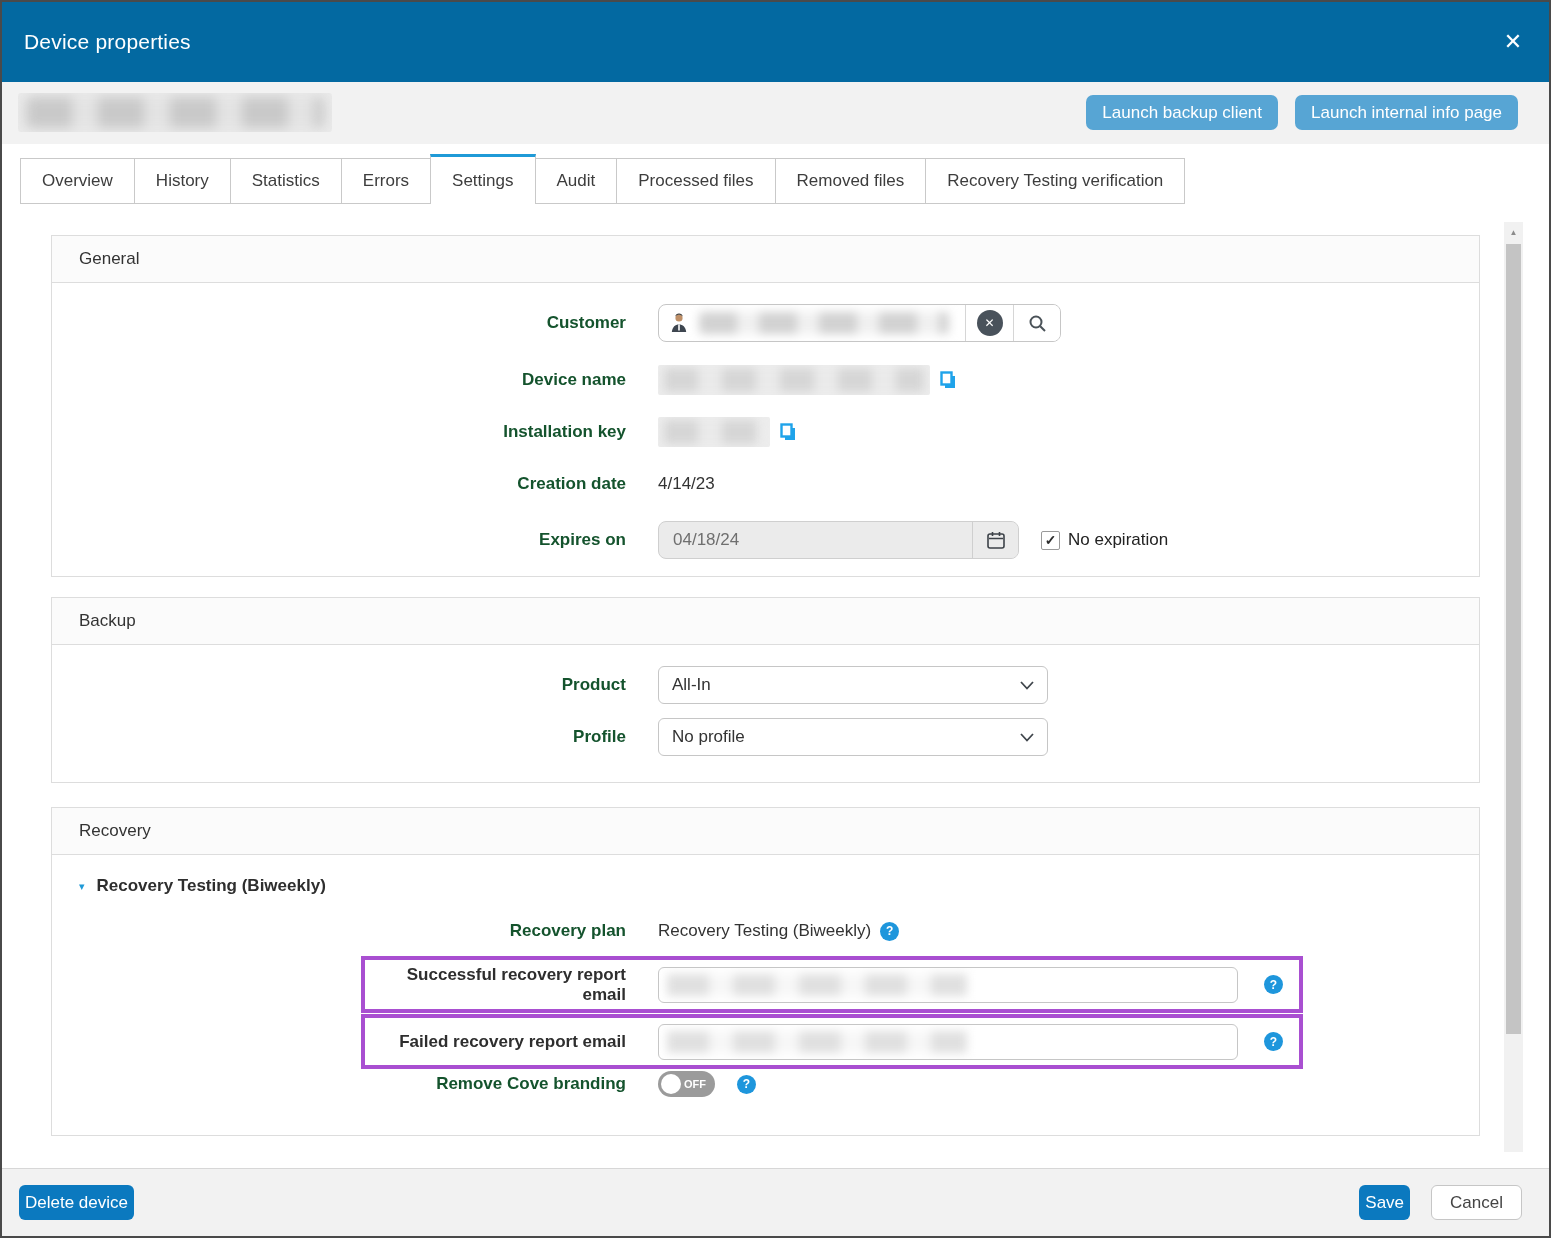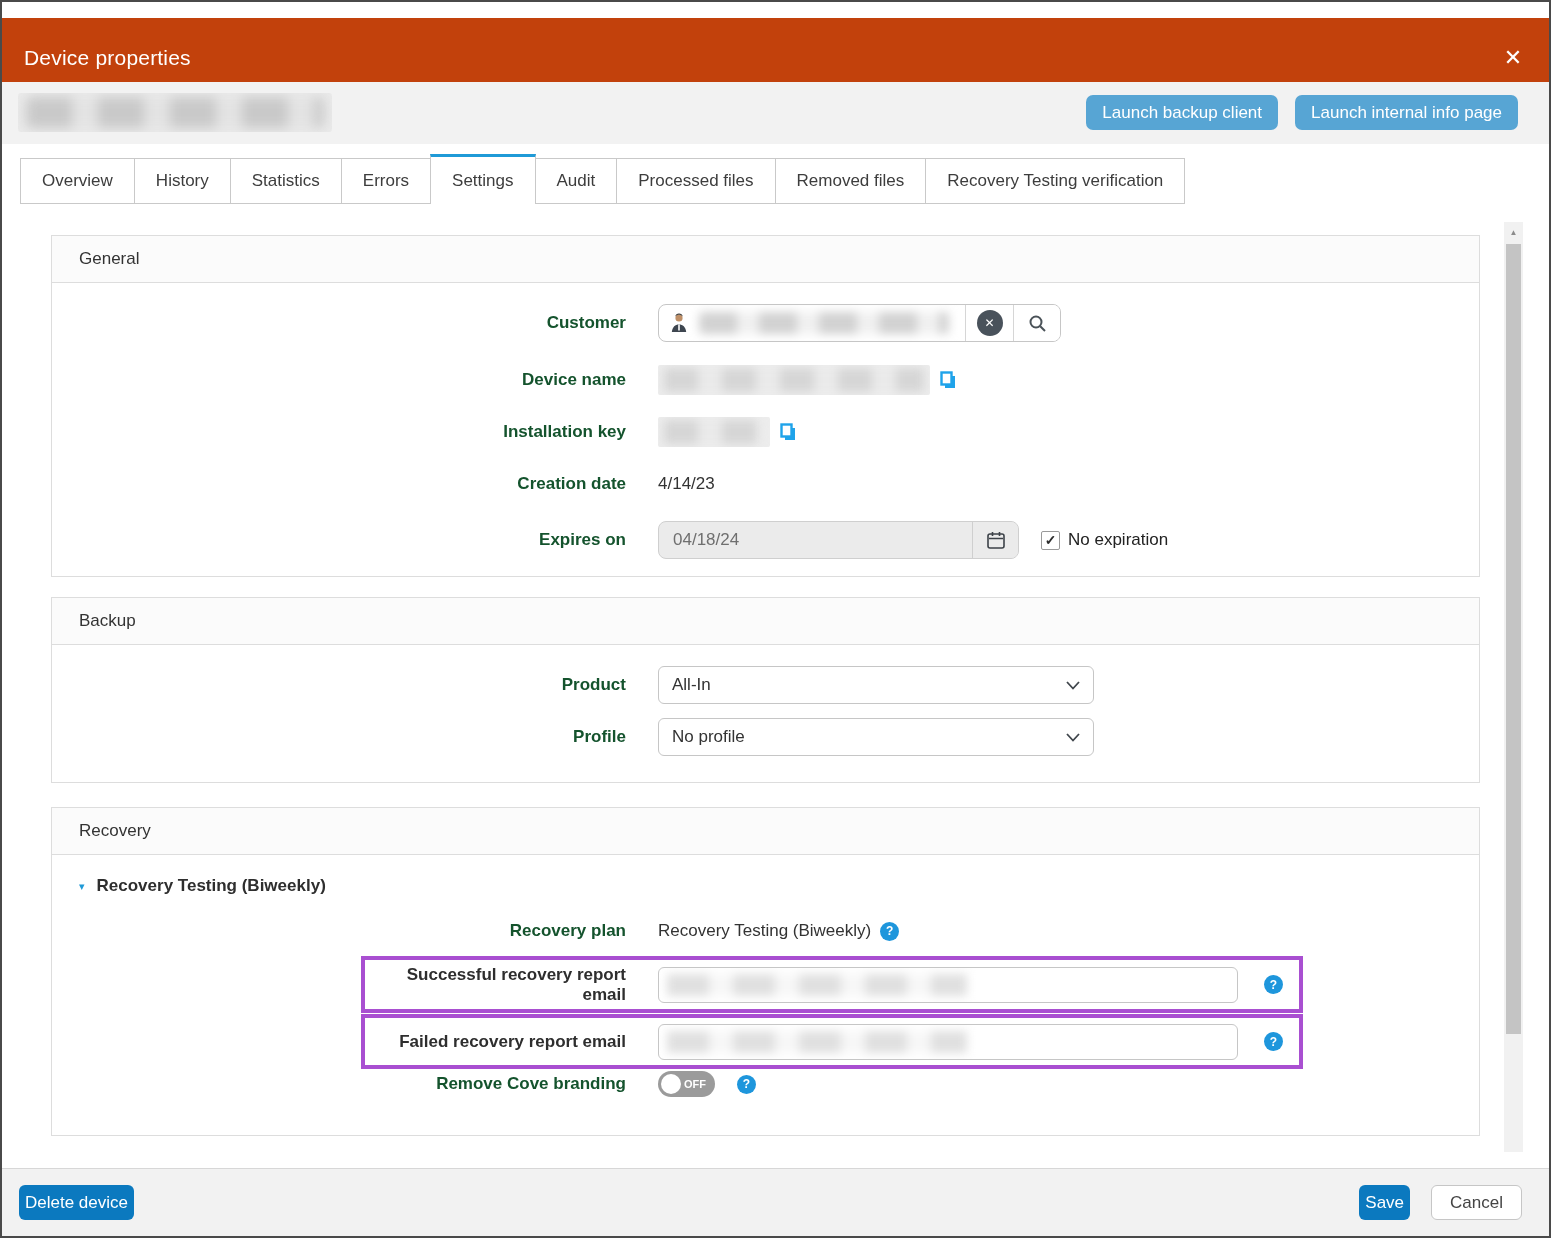--- a/index.html
+++ b/index.html
@@ -1,21 +1,21 @@
 <!DOCTYPE html>
 <html><head>
 <meta charset="utf-8">
 <style>
   * { margin:0; padding:0; box-sizing:border-box; }
   html,body { width:1551px; height:1238px; }
   body { font-family:"Liberation Sans", sans-serif; background:#fff; position:relative; }
   #app { position:absolute; inset:0; border:2px solid #4a4a4a; background:#fff; overflow:hidden; }
 
   
-  .titlebar { position:absolute; left:0; top:16px; width:100%; height:80px; background:#c2410c; display:flex; align-items:center; }
+  .titlebar { position:absolute; left:0; top:0; width:100%; height:80px; background:#0369a1; display:flex; align-items:center; }
   .titlebar .title { color:#fff; font-size:21px; margin-left:22px; letter-spacing:.2px; }
   .close-btn { position:absolute; right:22px; top:26px; width:28px; height:28px; background:none; border:none; color:#fff; font-size:22px; line-height:28px; cursor:pointer; }
 
   
   .band { position:absolute; left:0; top:80px; width:100%; height:62px; background:#f2f2f2; }
   .blur-pill { position:absolute; left:16px; top:11px; width:314px; height:39px; background:#eaeaea; border-radius:3px; overflow:hidden; }
   .blur-pill .streaks { position:absolute; inset:4px 8px; filter:blur(6px);
      background:repeating-linear-gradient(90deg,#c9c9c9 0 46px,#e3e3e3 46px 72px); border-radius:6px; }
   .band-actions { position:absolute; right:31px; top:13px; display:flex; gap:17px; }
   .btn-light { height:35px; padding:0 16px; background:#57a5d4; border:none; border-radius:7px; color:#fff; font-size:17px; font-family:inherit; cursor:pointer; }
@@ -55,21 +55,21 @@
   
   .date-input { width:361px; height:38px; background:#ebebeb; border:1px solid #cfcfcf; border-radius:8px; display:flex; overflow:hidden; }
   .date-input .dval { flex:1; display:flex; align-items:center; padding-left:14px; font-size:17px; color:#6f6f6f; }
   .date-input .cal { width:46px; display:flex; align-items:center; justify-content:center; border-left:1px solid #cfcfcf; background:#ebebeb; border-top:none;border-right:none;border-bottom:none; cursor:pointer; }
 
   .checkbox-wrap { display:flex; align-items:center; margin-left:22px; cursor:pointer; }
   .checkbox { width:19px; height:19px; background:#fff; border:1px solid #9a9a9a; border-radius:2px; display:flex; align-items:center; justify-content:center; font-size:14px; font-weight:700; color:#2d2d2d; }
   .checkbox-wrap span.cb-label { margin-left:8px; font-size:17px; color:#222; }
 
   
-  .select { width:436px; height:38px; border:1px solid #c6c6c6; border-radius:6px; display:flex; align-items:center; justify-content:space-between; padding:0 13px; font-size:17px; color:#333; background:#fff; cursor:pointer; }
+  .select { width:390px; height:38px; border:1px solid #c6c6c6; border-radius:6px; display:flex; align-items:center; justify-content:space-between; padding:0 13px; font-size:17px; color:#333; background:#fff; cursor:pointer; }
 
   
   .collapse-row { display:flex; align-items:center; padding-left:27px; }
   .collapse-row .tri { color:#1f9ad7; font-size:11px; margin-right:12px; }
   .collapse-row .grp { font-size:17px; font-weight:700; color:#2e2e2e; }
 
   .help { width:19px; height:19px; border-radius:50%; background:#1e96dc; color:#fff; font-size:12px; font-weight:700; display:flex; align-items:center; justify-content:center; flex:none; }
 
   .hl-box { margin-left:309px; width:942px; border:4px solid #a94fd1; display:flex; align-items:center; }
   .hl-box .plbl { width:261px; text-align:right; font-size:17px; font-weight:700; color:#2e2e2e; flex:none; }

